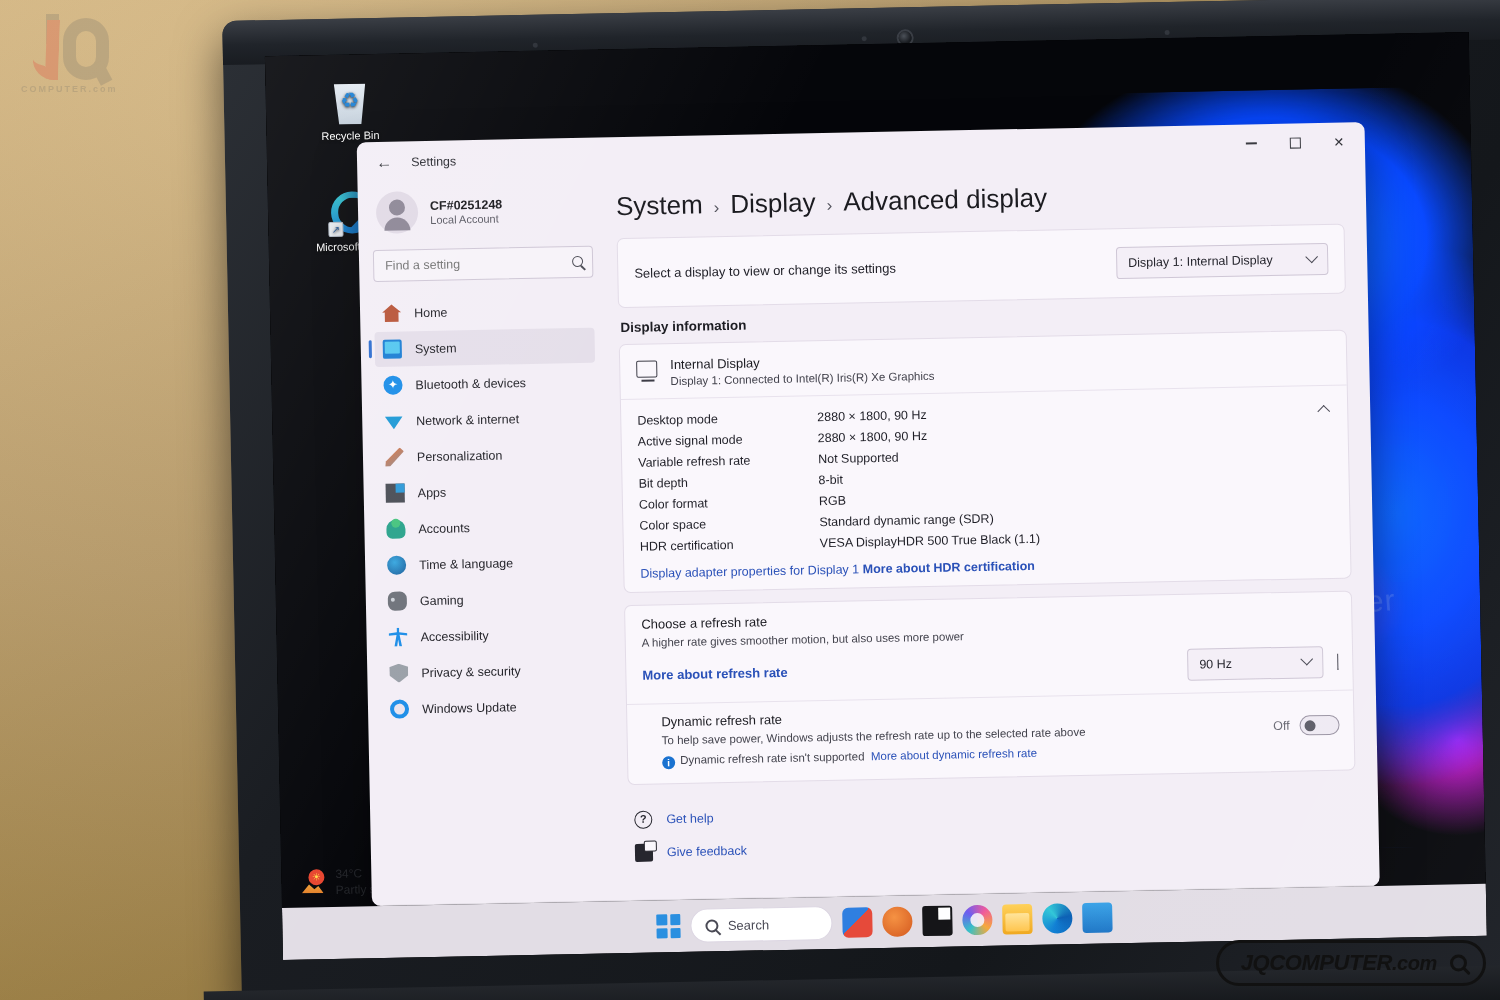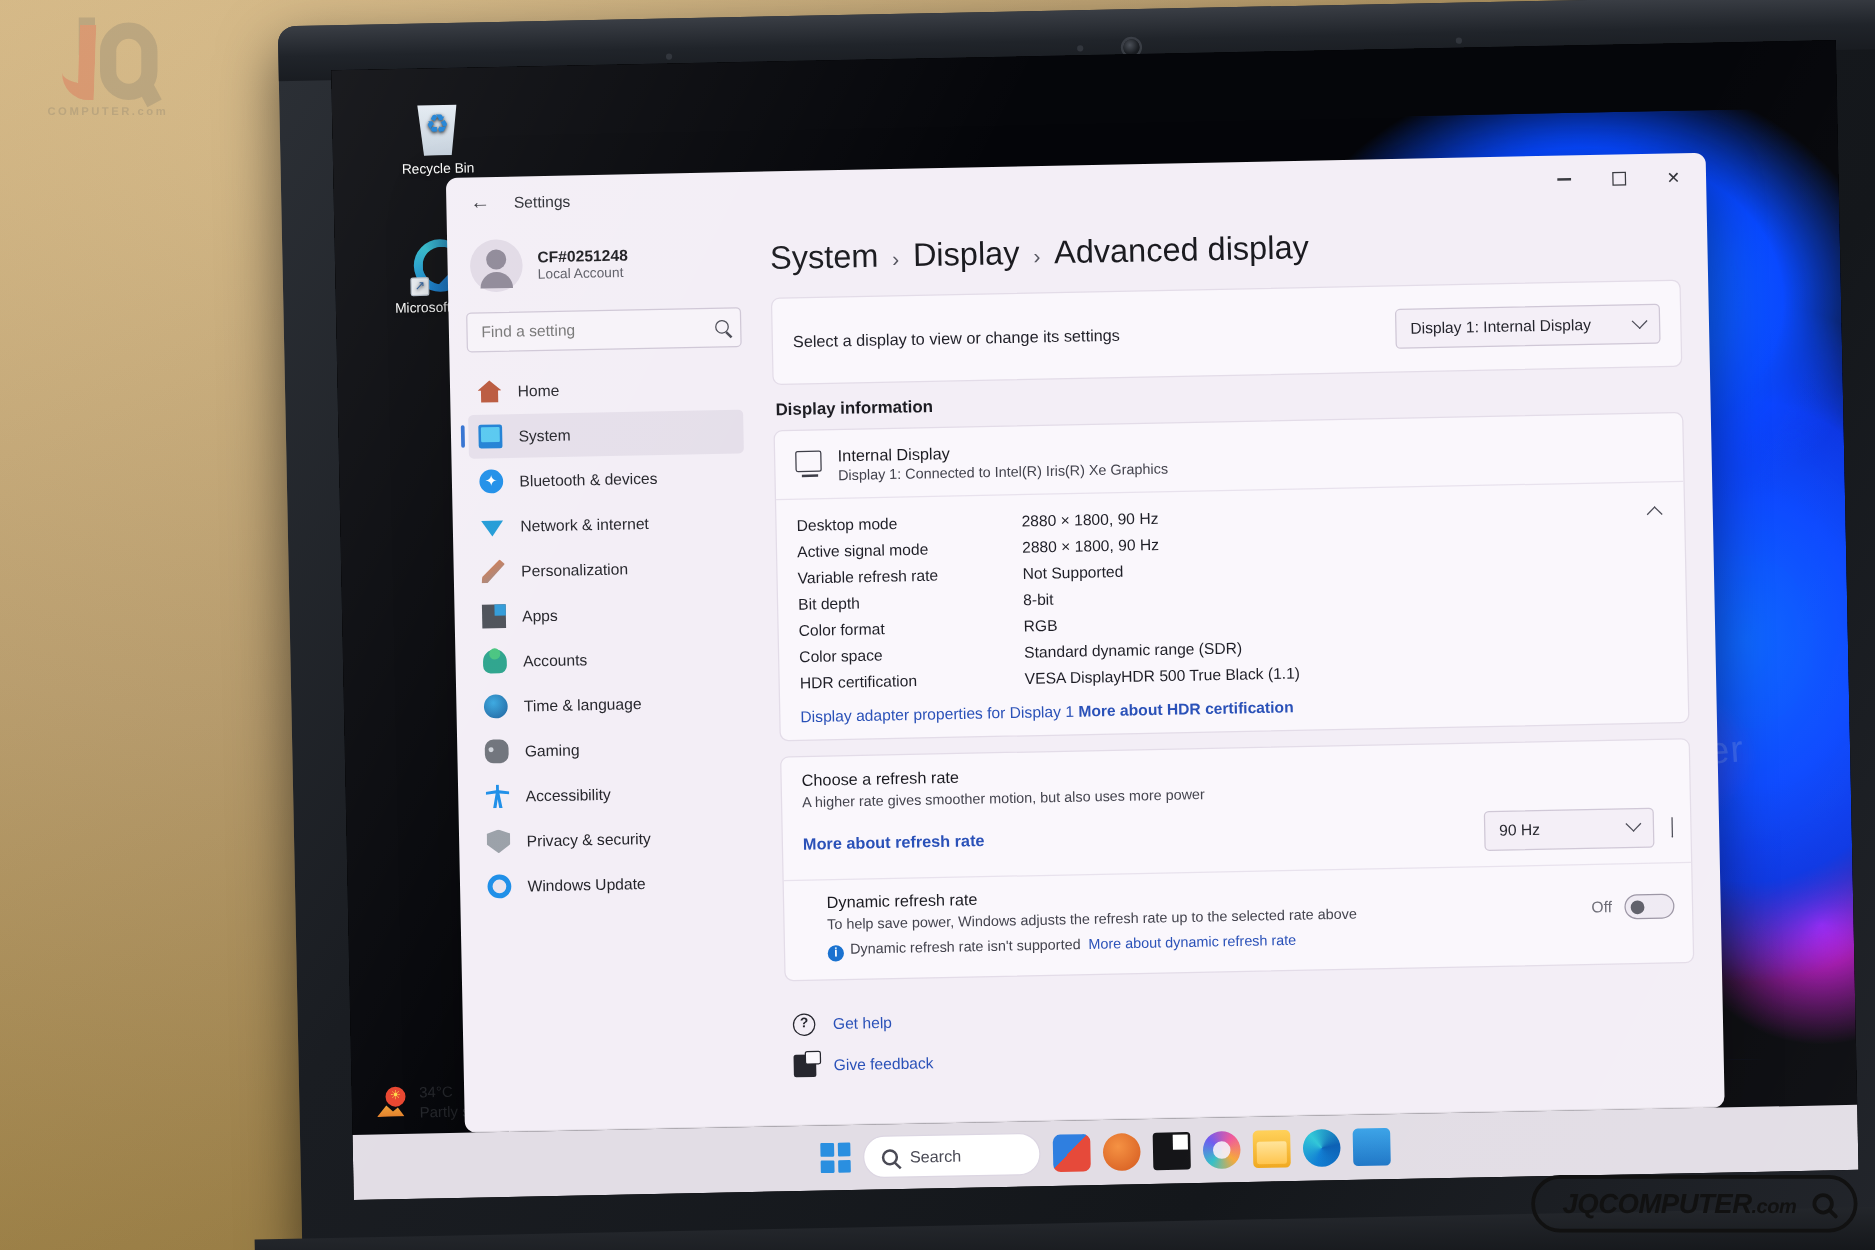--- a/index.html
+++ b/index.html
@@ -16,21 +16,21 @@
     background:
       radial-gradient(ellipse at 18% 10%, #d7b881 0%, #c9a972 38%, #b8964f 78%, #a8873f 100%);
   }
   .desk-bg::after{
     content:""; position:absolute; inset:0;
     background:linear-gradient(160deg, rgba(255,255,255,.10), rgba(0,0,0,.18) 70%);
   }
 
   
   .wm-jq{
-    position:absolute; left:20px; top:14px; width:120px; height:84px;
+    position:absolute; left:3px; top:14px; width:120px; height:84px;
     opacity:.34; z-index:40; pointer-events:none;
   }
   .wm-jq .j{
     position:absolute; left:30px; top:6px; width:26px; height:60px;
     border-left:0; border-bottom:13px solid #e2604b; border-right:13px solid #e2604b;
     border-bottom-left-radius:22px; transform:skewX(-2deg);
   }
   .wm-jq .jtop{position:absolute; left:43px; top:0px; width:13px; height:30px; background:#8e8470;}
   .wm-jq .q{
     position:absolute; left:60px; top:4px; width:46px; height:62px;
@@ -40,21 +40,21 @@
   .wm-jq .cap{position:absolute; left:18px; top:70px; font-size:9px; letter-spacing:2px; color:#8e8470; font-weight:700;}
 
   
   .wm-pill{
     position:absolute; right:14px; bottom:14px; z-index:40;
     border:3px solid #111; border-radius:34px; padding:7px 46px 7px 22px;
     font-weight:800; font-style:italic; font-size:22px; color:#111;
     letter-spacing:-.4px; white-space:nowrap;
     background:transparent;
   }
-  .wm-pill .dotcom{font-size:16px;}
+  .wm-pill .dotcom{font-size:20px;}
   .wm-pill .mag{
     position:absolute; right:16px; top:50%; transform:translateY(-50%);
     width:17px; height:17px; border:3px solid #111; border-radius:50%;
   }
   .wm-pill .mag::after{
     content:""; position:absolute; right:-7px; bottom:-4px; width:9px; height:3px;
     background:#111; transform:rotate(45deg); border-radius:2px;
   }
 
   

